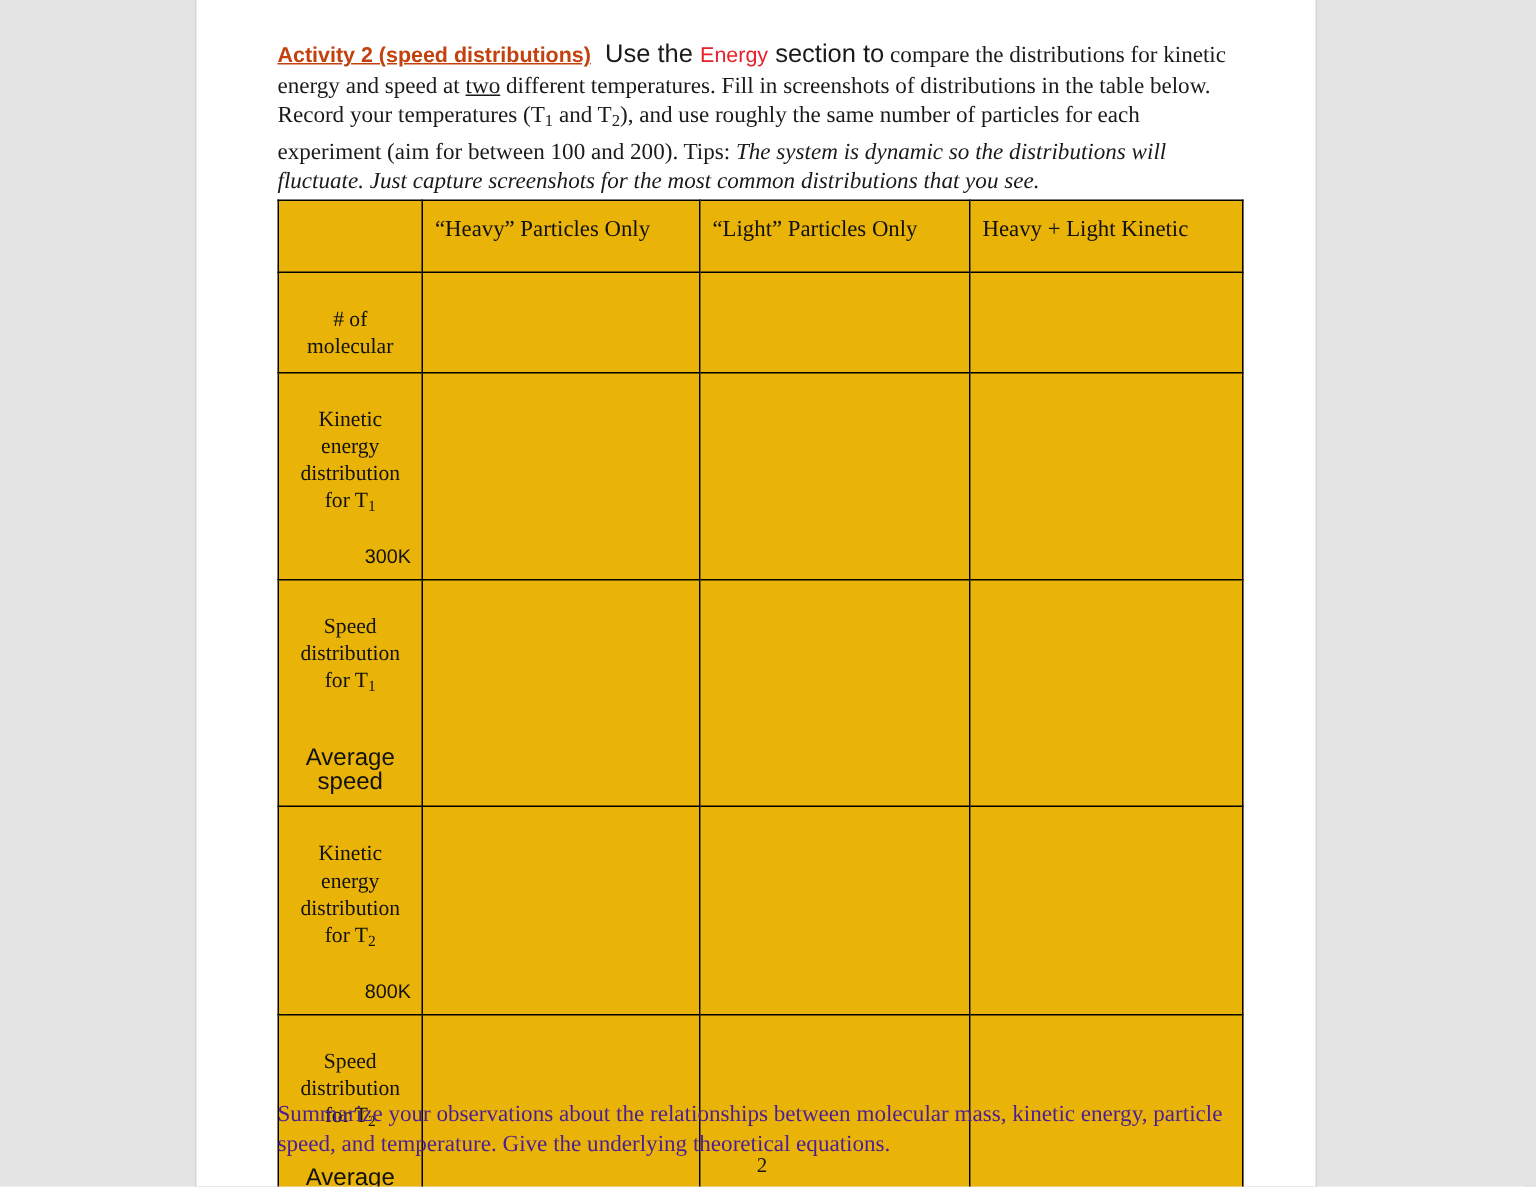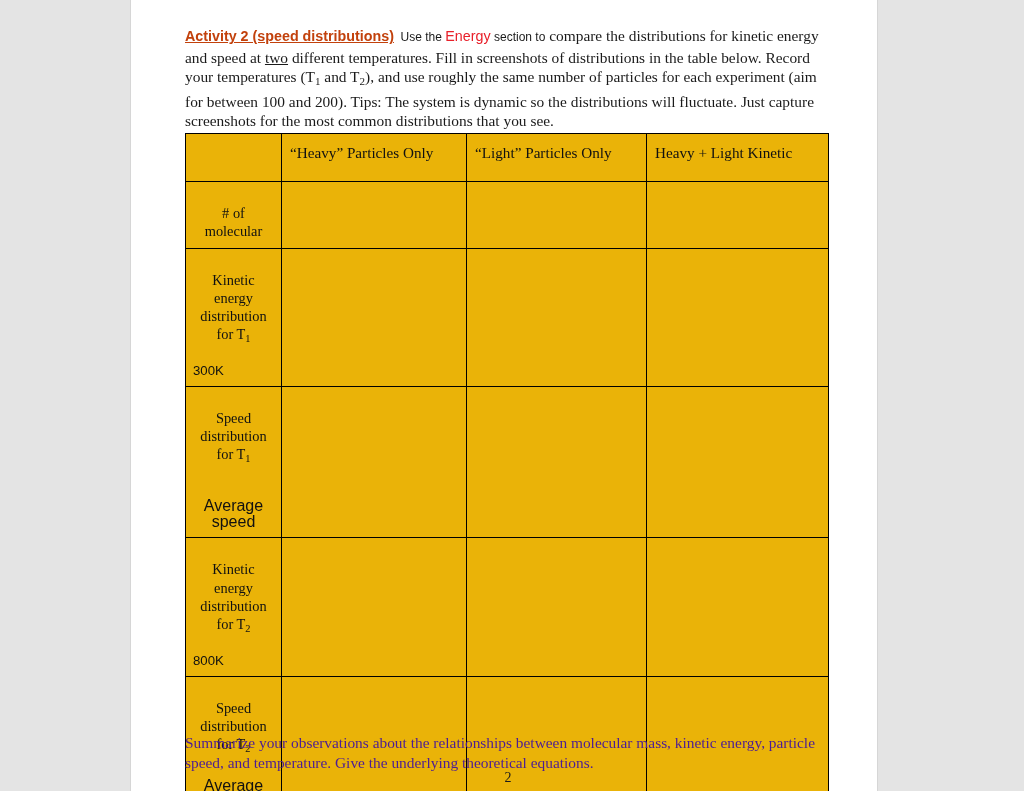--- a/index.html
+++ b/index.html
@@ -45,30 +45,30 @@
   }
   .heading-bold {
     font-family: "Liberation Sans", sans-serif;
     font-weight: bold;
     font-size: 14.3px;
     text-decoration: underline;
     color: #c2410c;
   }
   .sans {
     font-family: "Liberation Sans", sans-serif;
-    font-size: 12px;
+    font-size: 17px;
     color: #1a1a1a;
   }
   .sans-red {
     font-family: "Liberation Sans", sans-serif;
     font-size: 14.3px;
     color: #e8202a;
   }
   .uline { text-decoration: underline; }
-  .ital { }
+  .ital { font-style: italic; }
   .sub { font-size: 0.72em; vertical-align: -0.28em; }
 
   
   table.grid {
     position: absolute;
     left: 54px;
     top: 133px;
     width: 643px;
     border-collapse: collapse;
     table-layout: fixed;
@@ -96,21 +96,21 @@
     text-align: center;
     font-family: "Liberation Serif", serif;
     font-size: 14.4px;
     line-height: 18.3px;
     color: #111;
     margin-top: 16px;
   }
   .row-head .note-center {
     font-family: "Liberation Sans", sans-serif;
     font-size: 13.2px;
-    text-align: left;
+    text-align: right;
     color: #111;
     margin-top: 14px;
     line-height: 16px;
   }
   .row-head .note-left {
     font-family: "Liberation Sans", sans-serif;
     font-size: 16px;
     text-align: center;
     color: #111;
     line-height: 16px;

